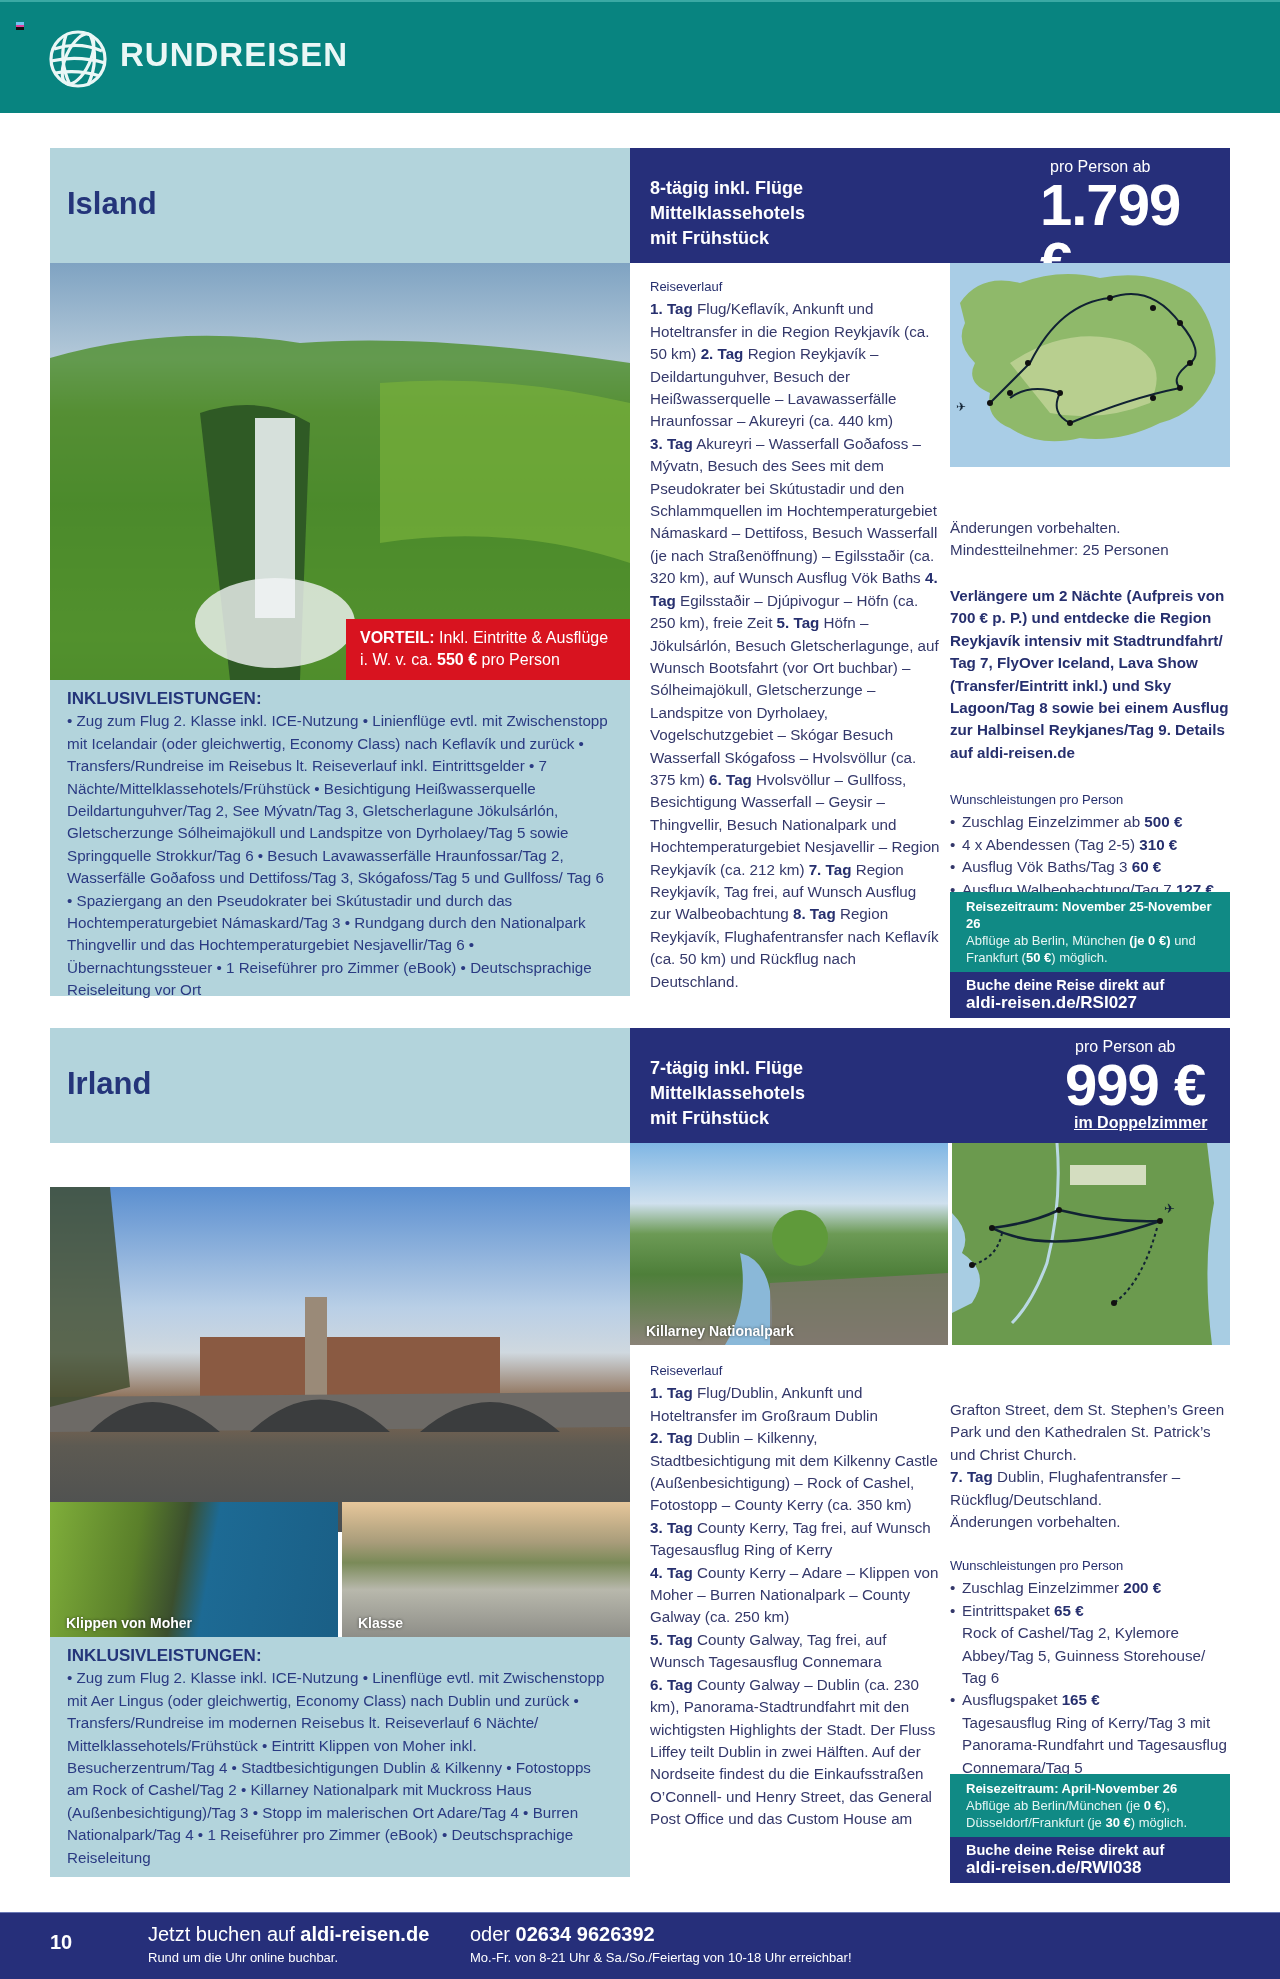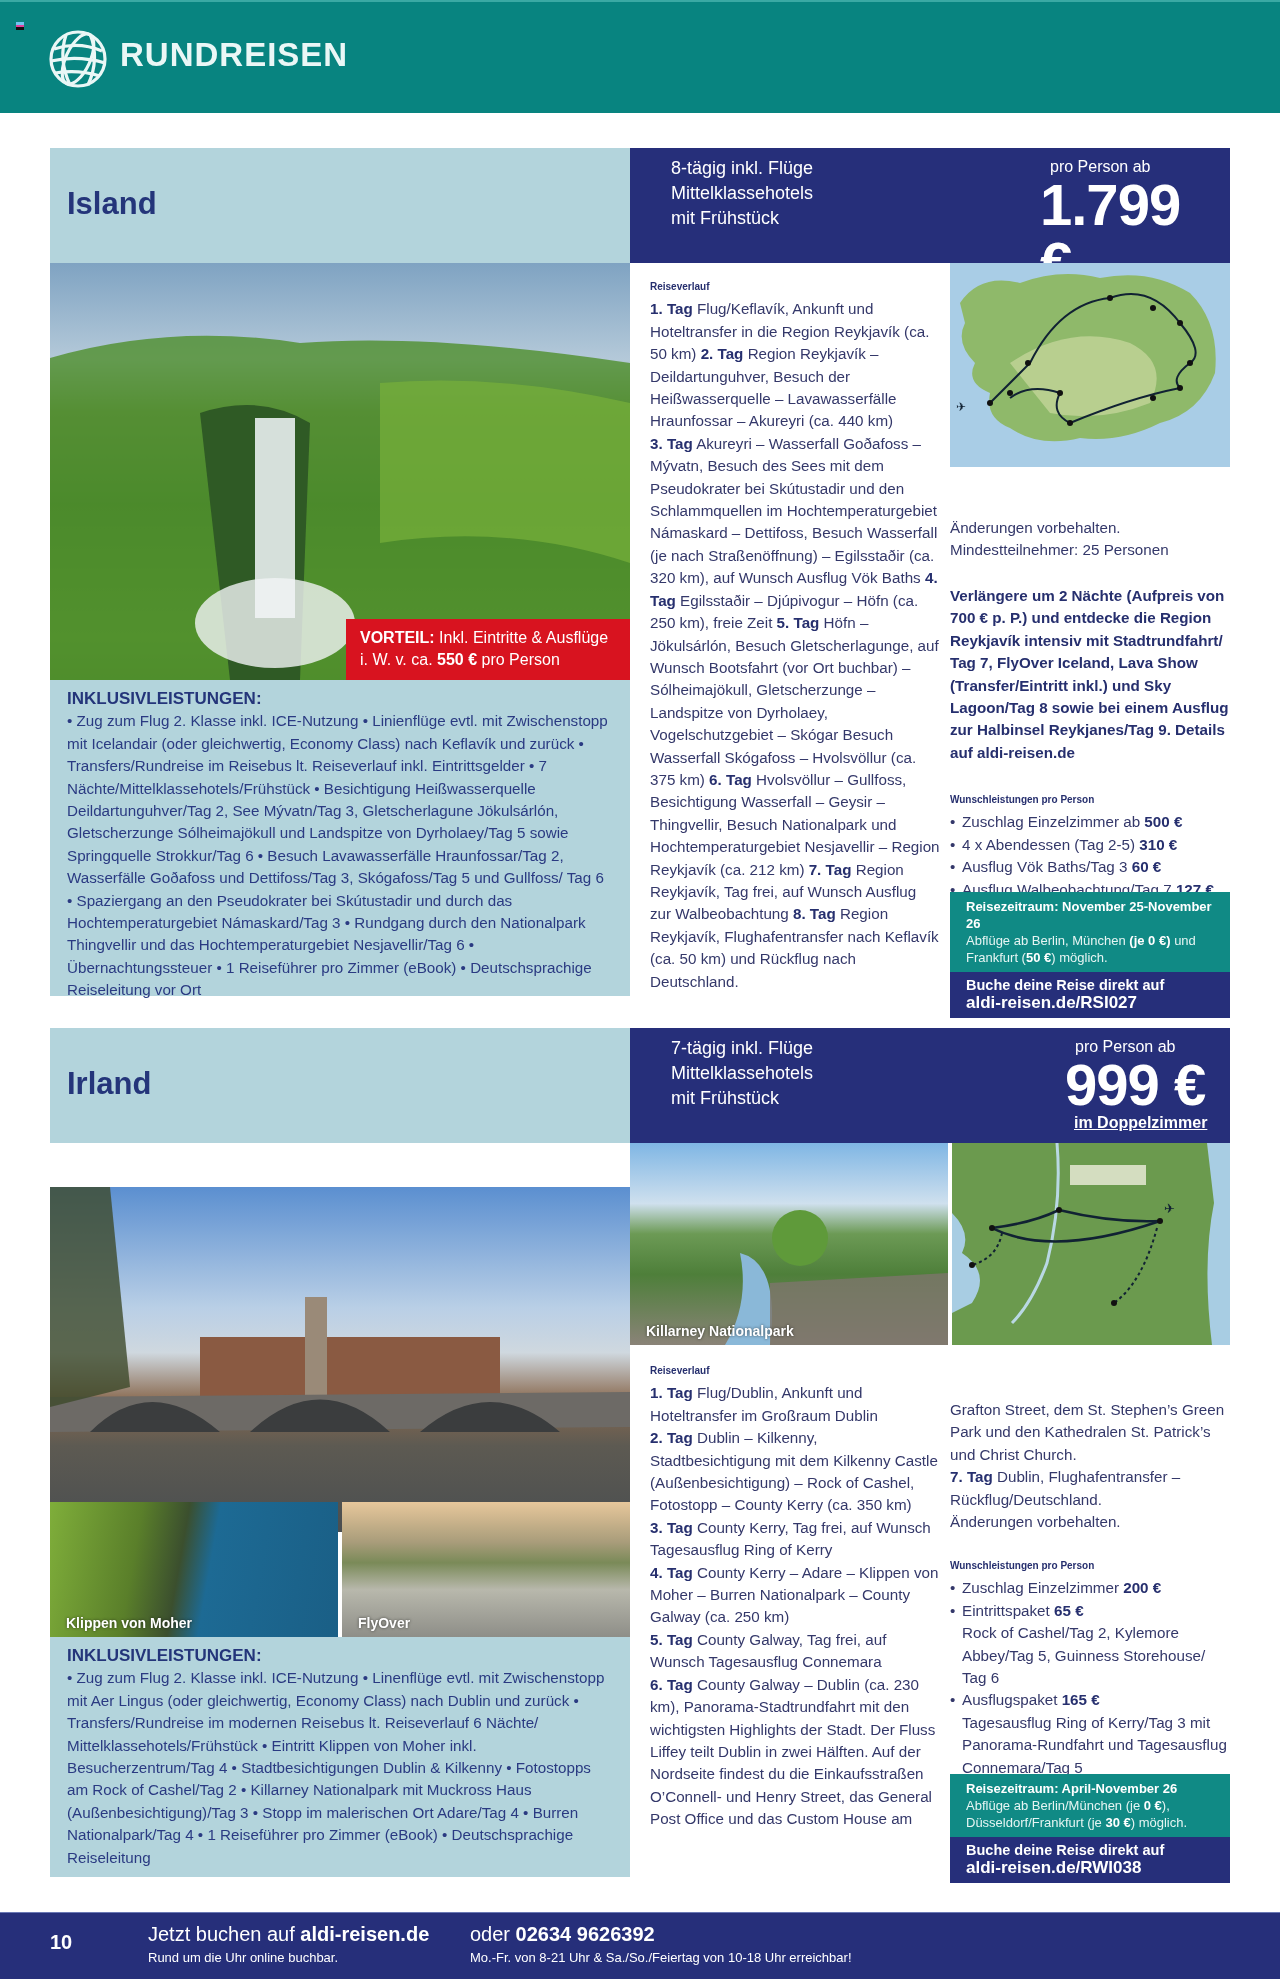--- a/index.html
+++ b/index.html
@@ -8,38 +8,38 @@
 
   .header { position: absolute; left: 0; top: 0; width: 1280px; height: 113px; background: #088480; border-top: 2px solid #3aa9a4; }
   .flag { position: absolute; left: 16px; top: 20px; width: 8px; height: 8px; background: linear-gradient(#6ec6f0 0 33%, #e0409a 33% 66%, #111 66%); }
   .globe { position: absolute; left: 48px; top: 27px; width: 60px; height: 60px; }
   .header-title { position: absolute; left: 120px; top: 34px; font-size: 33px; font-weight: bold; color: #eaf7f6; letter-spacing: 1px; }
 
   .section { position: absolute; left: 50px; width: 1180px; }
   .title-band { position: absolute; left: 0; top: 0; width: 580px; height: 115px; background: #b3d4dc; }
   .country-title { position: absolute; left: 17px; top: 38px; font-size: 31px; font-weight: bold; color: #24357a; }
   .offer-box { position: absolute; left: 580px; top: 0; width: 600px; height: 115px; background: #262f7a; color: #fff; }
-  .offer-lines { position: absolute; left: 20px; top: 8px; font-size: 18px; font-weight: normal; line-height: 25px; margin-left: 21px; }
+  .offer-lines { position: absolute; left: 20px; top: 28px; font-size: 18px; font-weight: bold; line-height: 25px; }
   .price-block { position: absolute; right: 10px; top: 10px; text-align: left; width: 190px; }
   .price-label { font-size: 16px; margin-left: 10px; }
   .price { font-size: 58px; font-weight: bold; line-height: 58px; letter-spacing: -1px; }
   .price-sub { font-size: 16px; font-weight: bold; margin-left: 9px; text-decoration: underline; }
 
   .photo { position: absolute; overflow: hidden; }
   .photo-caption { position: absolute; left: 16px; bottom: 6px; font-size: 14px; font-weight: bold; color: #fff; text-shadow: 0 0 3px rgba(0,0,0,.6); }
   .vorteil { position: absolute; background: #d8131f; color: #fff; font-size: 16px; line-height: 22px; padding: 8px 14px; }
   .vorteil b { font-weight: bold; }
 
   .incl-box { position: absolute; left: 0; width: 580px; background: #b3d4dc; padding: 8px 17px; color: #2a3a82; font-size: 15.2px; line-height: 22.4px; }
   .incl-title { font-size: 17px; font-weight: bold; color: #24357a; }
 
   .col-mid { position: absolute; left: 600px; width: 290px; font-size: 15.2px; line-height: 22.4px; color: #34386a; }
   .col-right { position: absolute; left: 900px; width: 280px; font-size: 15.2px; line-height: 22.4px; color: #34386a; margin-top: 39px; }
   .col-mid b, .col-right b { color: #262f6e; }
-  .sub-heading { font-weight: bold; color: #262f6e; font-size: 10px; }
+  .sub-heading { font-weight: normal; color: #262f6e; font-size: 13px; }
   .ext { font-weight: bold; color: #262f6e; }
   .wl-list { list-style: none; }
   .wl-list li { padding-left: 12px; position: relative; }
   .wl-list li::before { content: "•"; position: absolute; left: 0; }
 
   .period-box { position: absolute; left: 900px; width: 280px; }
   .period-top { background: #108a85; color: #e6f5f3; font-size: 13px; line-height: 17px; padding: 6px 16px 6px 16px; }
   .period-top b { color: #fff; }
   .period-bottom { background: #262f7a; color: #fff; font-size: 14.5px; font-weight: bold; padding: 4px 16px 6px 16px; line-height: 18px; }
   .period-code { font-size: 17px; }
@@ -195,21 +195,21 @@
       <path d="M0 210 L580 205 L580 240 L0 245Z" fill="#6d6a66"></path>
       <path d="M40 245 Q100 185 170 245 Z M200 245 Q270 180 340 245Z M370 245 Q440 185 510 245Z" fill="#3b3d3e"></path>
       <path d="M0 0 L60 0 L80 200 L0 220Z" fill="#3d4a2a" opacity="0.8"></path>
     </svg>
     <div class="photo-caption">Dublin</div>
   </div>
   <div class="photo" style="left:0; top:474px; width:288px; height:135px; background: linear-gradient(100deg,#7fae3a 0%,#5a7f2a 30%,#3b4f2e 45%,#1d6a94 55%,#1a5f86 100%);">
     <div class="photo-caption">Klippen von Moher</div>
   </div>
   <div class="photo" style="left:292px; top:474px; width:288px; height:135px; background: linear-gradient(180deg,#e7c79b 0%,#a89c7a 30%,#7a8a58 45%,#b8b8ac 65%,#8e8e88 100%);">
-    <div class="photo-caption">FlyOver</div>
+    <div class="photo-caption">Klasse</div>
   </div>
 
   <div class="incl-box" style="top:609px; height:240px;">
     <div class="incl-title">INKLUSIVLEISTUNGEN:</div>
     <div>• Zug zum Flug 2. Klasse inkl. ICE-Nutzung • Linenflüge evtl. mit Zwischenstopp mit Aer Lingus (oder gleichwertig, Economy Class) nach Dublin und zurück • Transfers/Rundreise im modernen Reisebus lt. Reiseverlauf  6 Nächte/ Mittelklassehotels/Frühstück • Eintritt Klippen von Moher inkl. Besucherzentrum/Tag 4 • Stadtbesichtigungen Dublin &amp; Kilkenny • Fotostopps am Rock of Cashel/Tag 2 • Killarney Nationalpark mit Muckross Haus (Außenbesichtigung)/Tag 3 • Stopp im malerischen Ort Adare/Tag 4 • Burren Nationalpark/Tag 4 • 1 Reiseführer pro Zimmer (eBook) • Deutschsprachige Reiseleitung</div>
   </div>
 
   <div class="photo" style="left:580px; top:115px; width:318px; height:202px; background: linear-gradient(180deg,#7fb6e4 0%,#cfe0ee 30%,#6c9a55 45%,#4e7f3a 65%,#8a8378 100%);">
     <svg width="318" height="202" viewBox="0 0 318 202">
       <path d="M110 110 Q150 120 140 202 L95 202 Q120 160 110 110Z" fill="#8ab8d8"></path>

